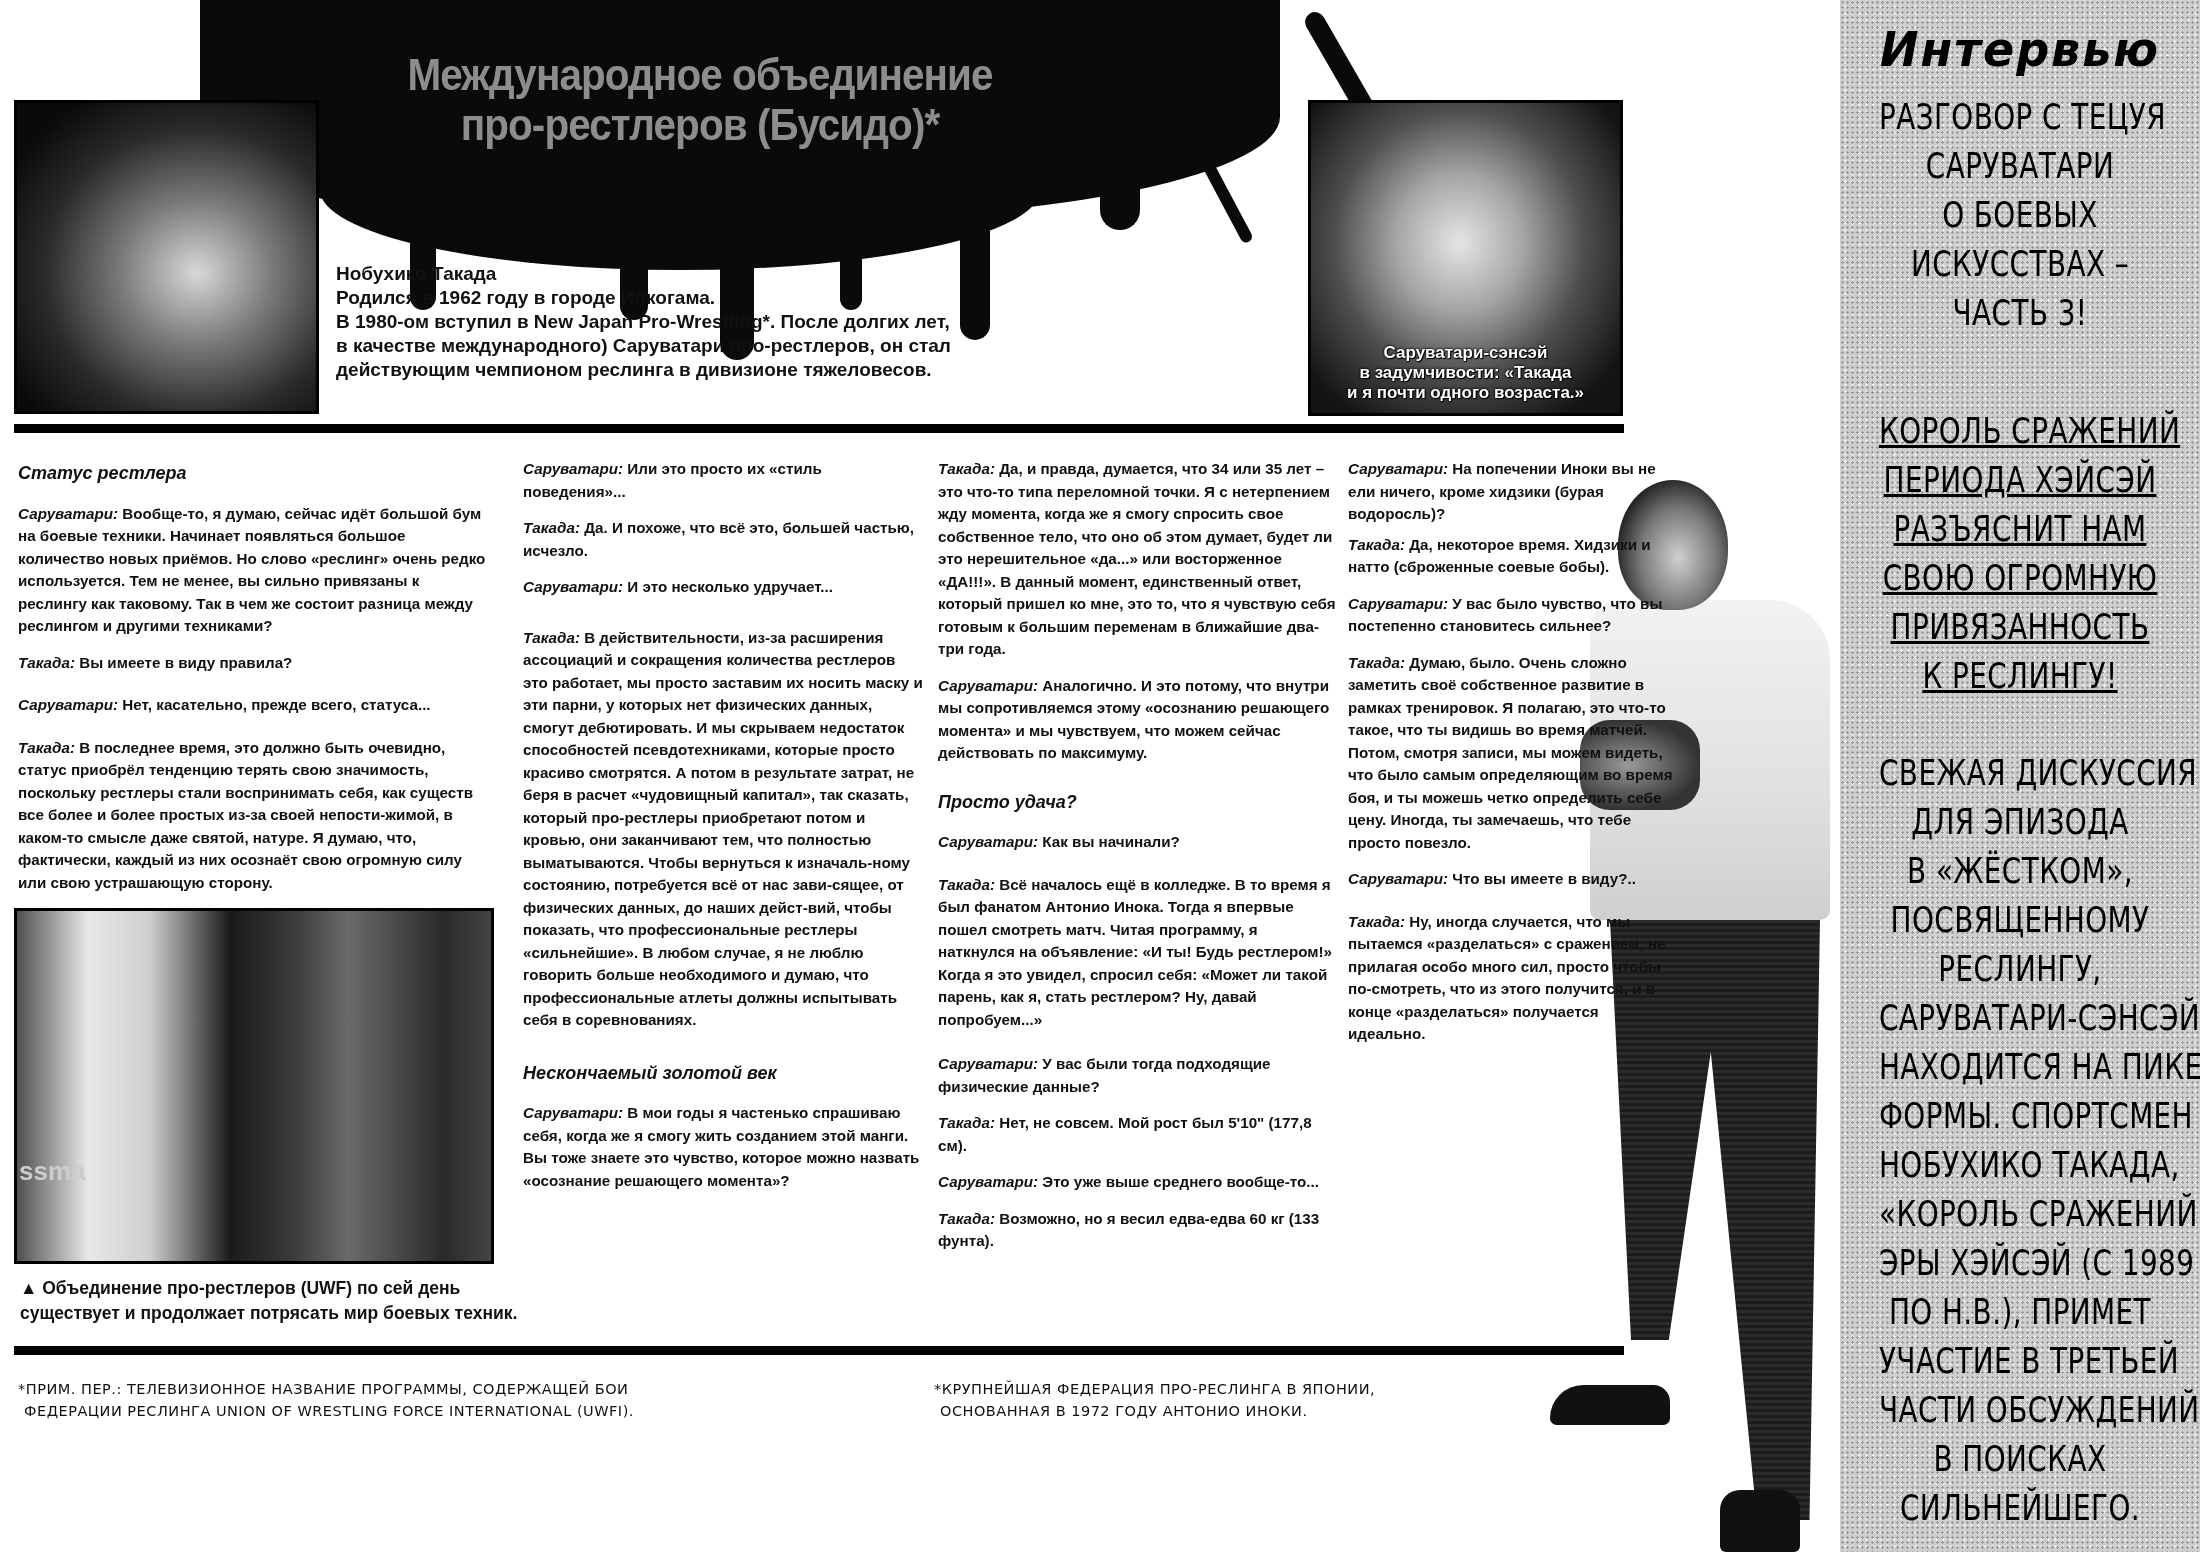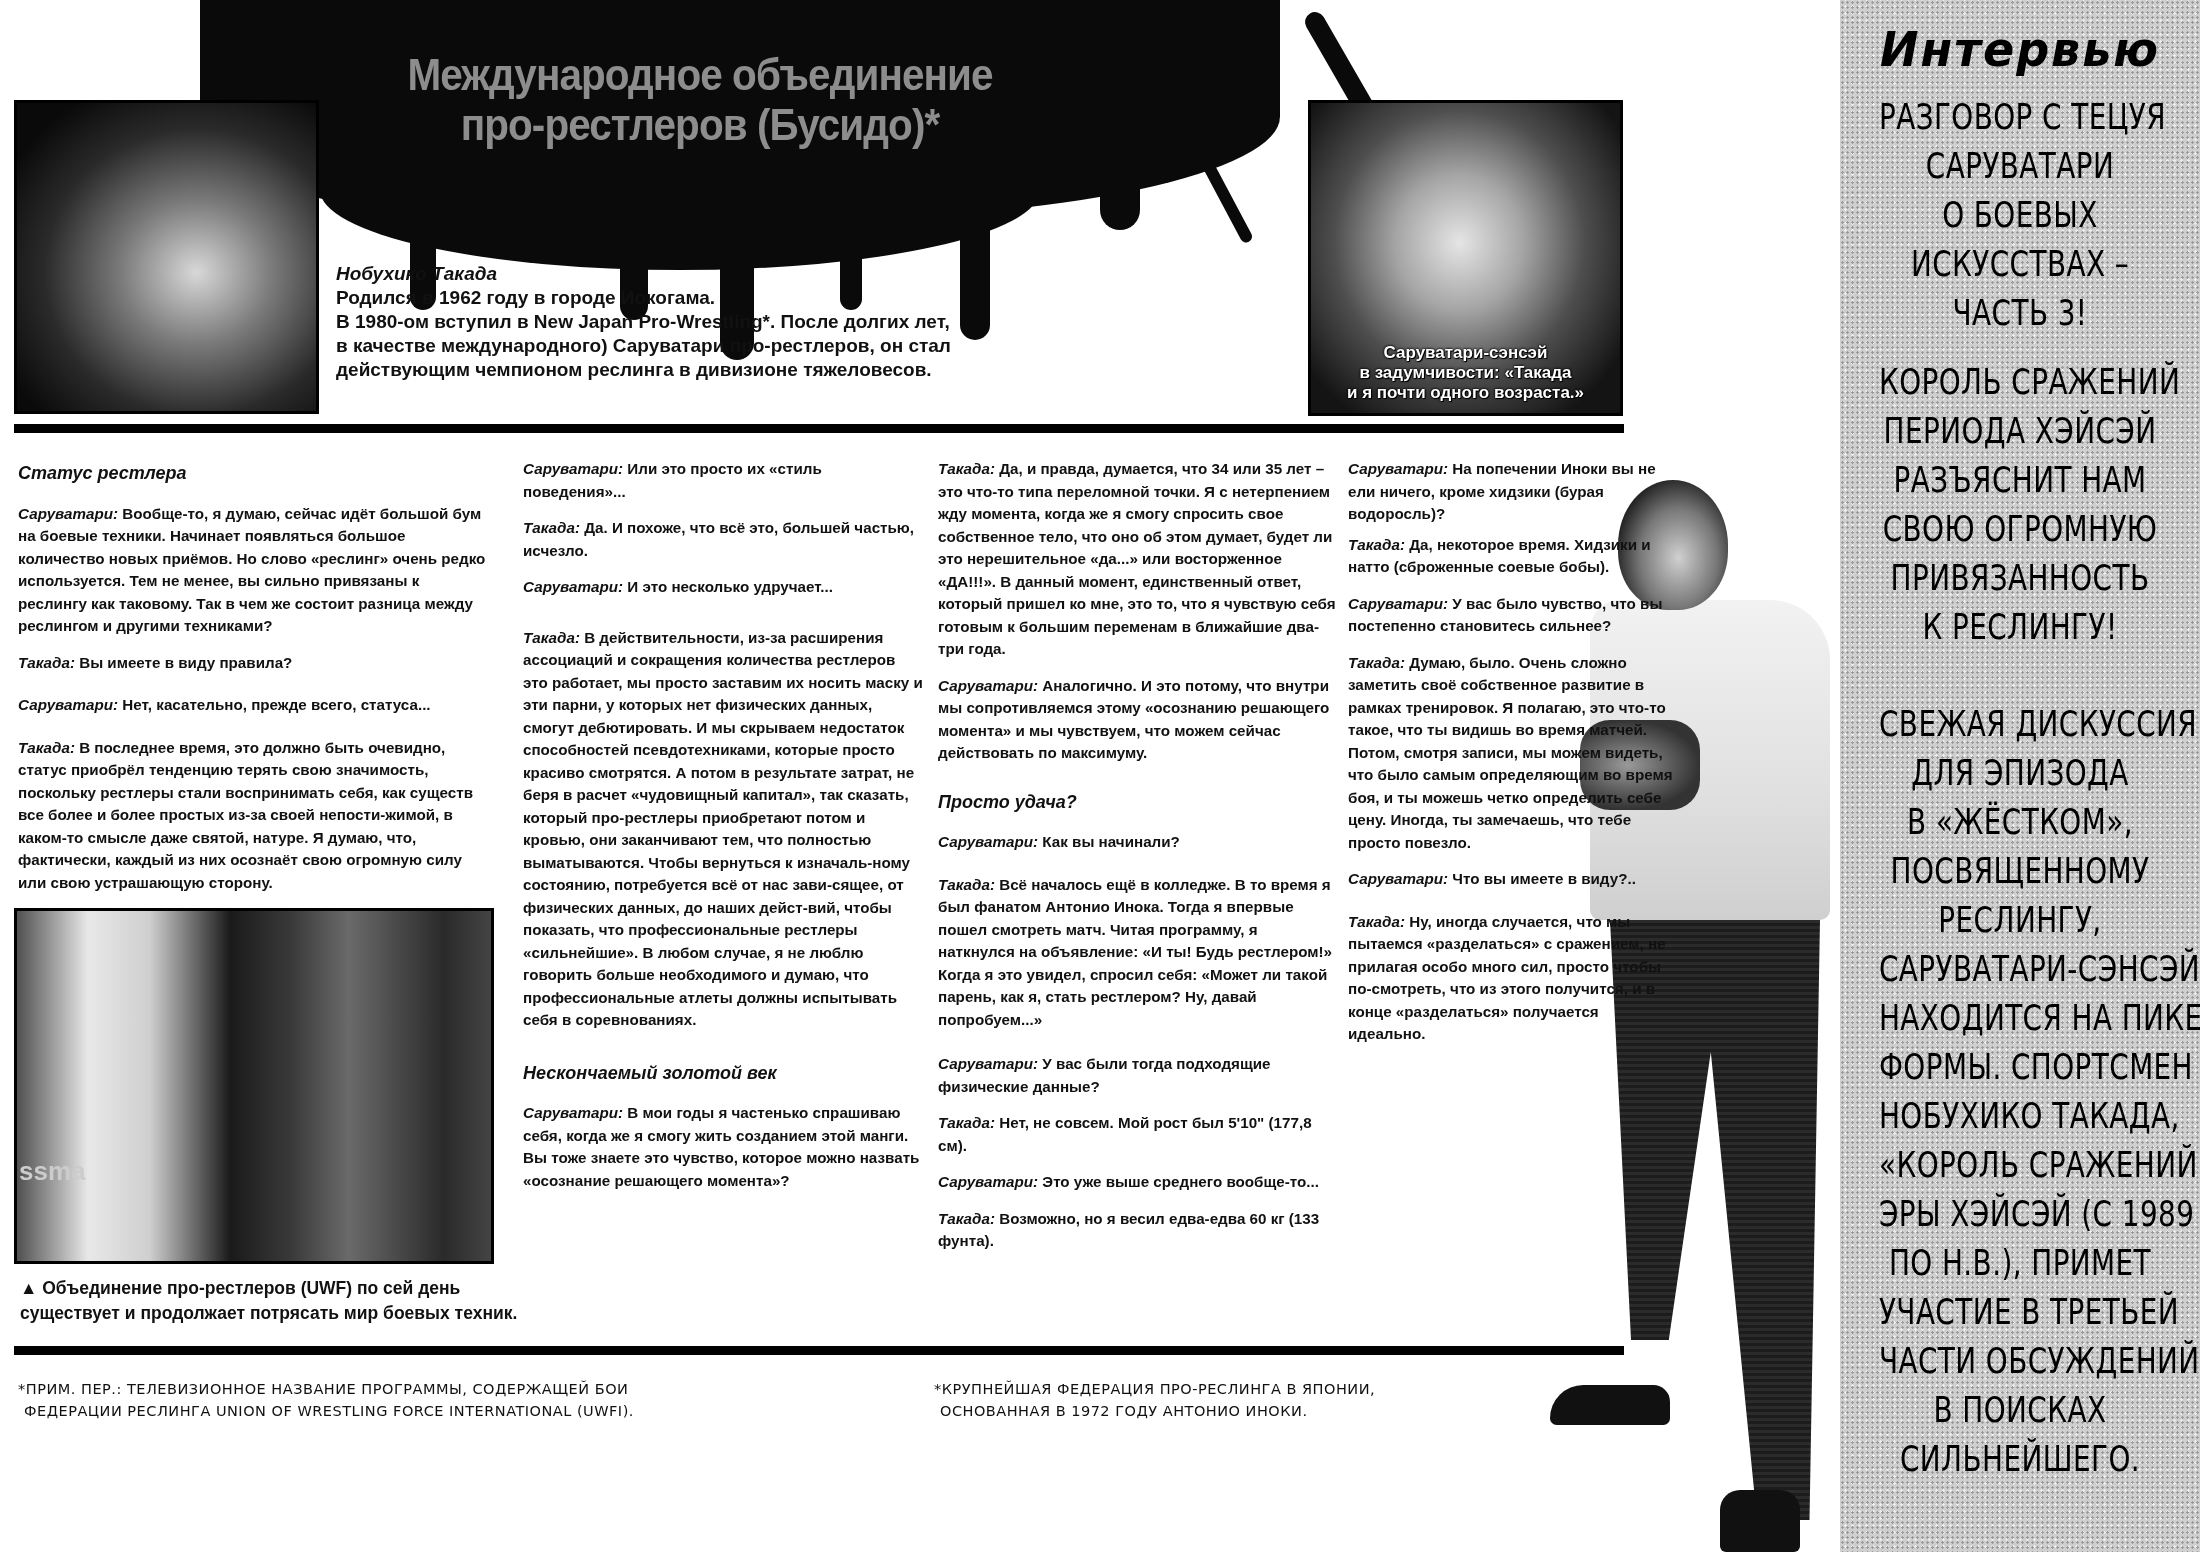--- a/index.html
+++ b/index.html
@@ -23,21 +23,21 @@
   .face-caption {
     position: absolute; left: 0; right: 0; bottom: 10px; text-align: center;
     font-weight: bold; font-size: 17px; line-height: 20px; color: #fff;
     text-shadow: 0 0 2px #000, 0 0 3px #000, 1px 1px 0 #000;
   }
   .photo.group { left: 14px; top: 908px; width: 480px; height: 356px;
     background: linear-gradient(90deg, #505050 0%, #e8e8e8 15%, #cfcfcf 28%, #1a1a1a 45%, #3a3a3a 58%, #6a6a6a 70%, #2a2a2a 90%, #444 100%); }
   .photo .ssma { position: absolute; left: 2px; top: 245px; font-size: 26px; font-weight: bold; color: #ccc; }
 
   .bio { position: absolute; left: 336px; top: 262px; width: 860px; font-weight: bold; font-size: 19px; line-height: 24px; }
-  .bio .name { font-style: italic; }
+  .bio .name { }
 
   .rule { position: absolute; background: #000; }
 
   .col { position: absolute; font-size: 15.2px; line-height: 22.5px; font-weight: bold; }
   .col p { margin-bottom: 14px; }
   .col .sp { font-style: italic; font-weight: 900; }
   .col h3 { font-style: italic; font-weight: 900; font-size: 18px; margin: 4px 0 18px; }
 
   .c1 { left: 18px; top: 458px; width: 470px; }
   .c2 { left: 523px; top: 458px; width: 400px; }
@@ -73,21 +73,21 @@
       radial-gradient(#eeeeee 1px, transparent 1.2px);
     background-size: 5px 5px, 7px 7px;
     background-position: 0 0, 2px 3px;
     text-align: center;
   }
   .sidebar .kicker { margin-top: 22px; font-family: "DejaVu Sans", sans-serif; font-weight: bold; font-style: italic;
     font-size: 46px; letter-spacing: 2px; color: #000; transform: scaleY(1.05); }
   .sidebar .block { font-family: "DejaVu Sans Condensed", "DejaVu Sans", sans-serif; font-size: 36px; line-height: 49px;
     color: #000; text-transform: uppercase; letter-spacing: 0.5px; padding: 0 16px; }
   .sidebar .b1 { margin-top: 16px; }
-  .sidebar .b2 { margin-top: 20px; }
+  .sidebar .b2 { margin-top: 69px; text-decoration: underline; }
   .sidebar .b3 { margin-top: 48px; }
   .sidebar .line { display: block; white-space: nowrap; transform: scaleX(0.86); }
 </style>
 </head>
 <body>
 
 <div class="splash">
   <div class="blob" style="left:0;top:0;width:1080px;height:230px;border-radius:0 0 45% 35%;"></div>
   <div class="blob" style="left:120px;top:120px;width:720px;height:160px;border-radius:0 0 50% 50%;"></div>
   <div class="blob" style="left:210px;top:200px;width:26px;height:120px;border-radius:0 0 13px 13px;"></div>

